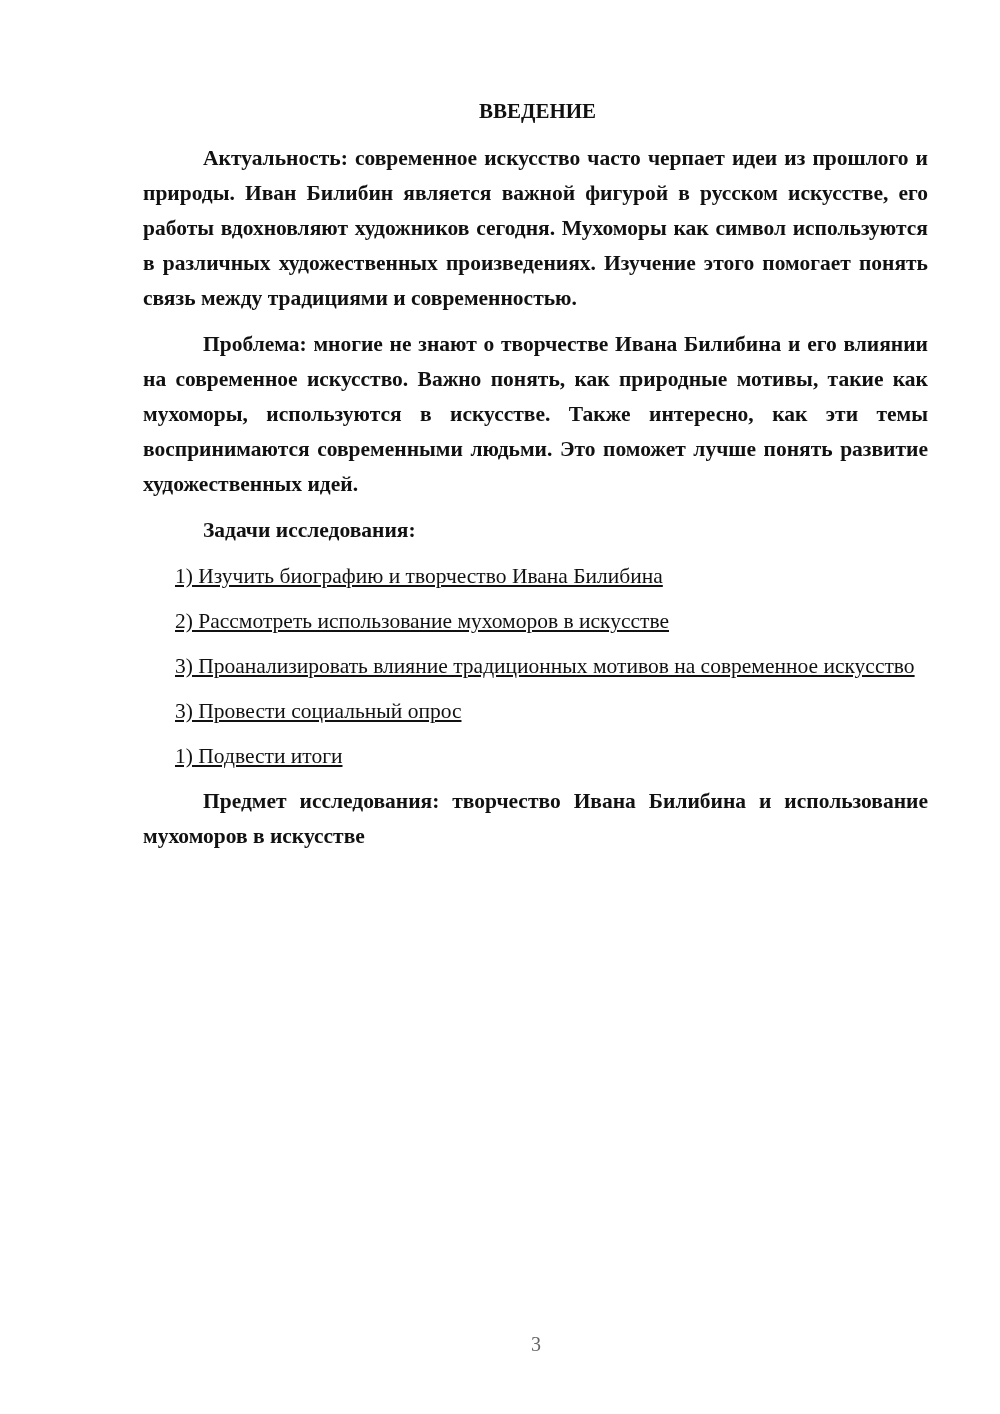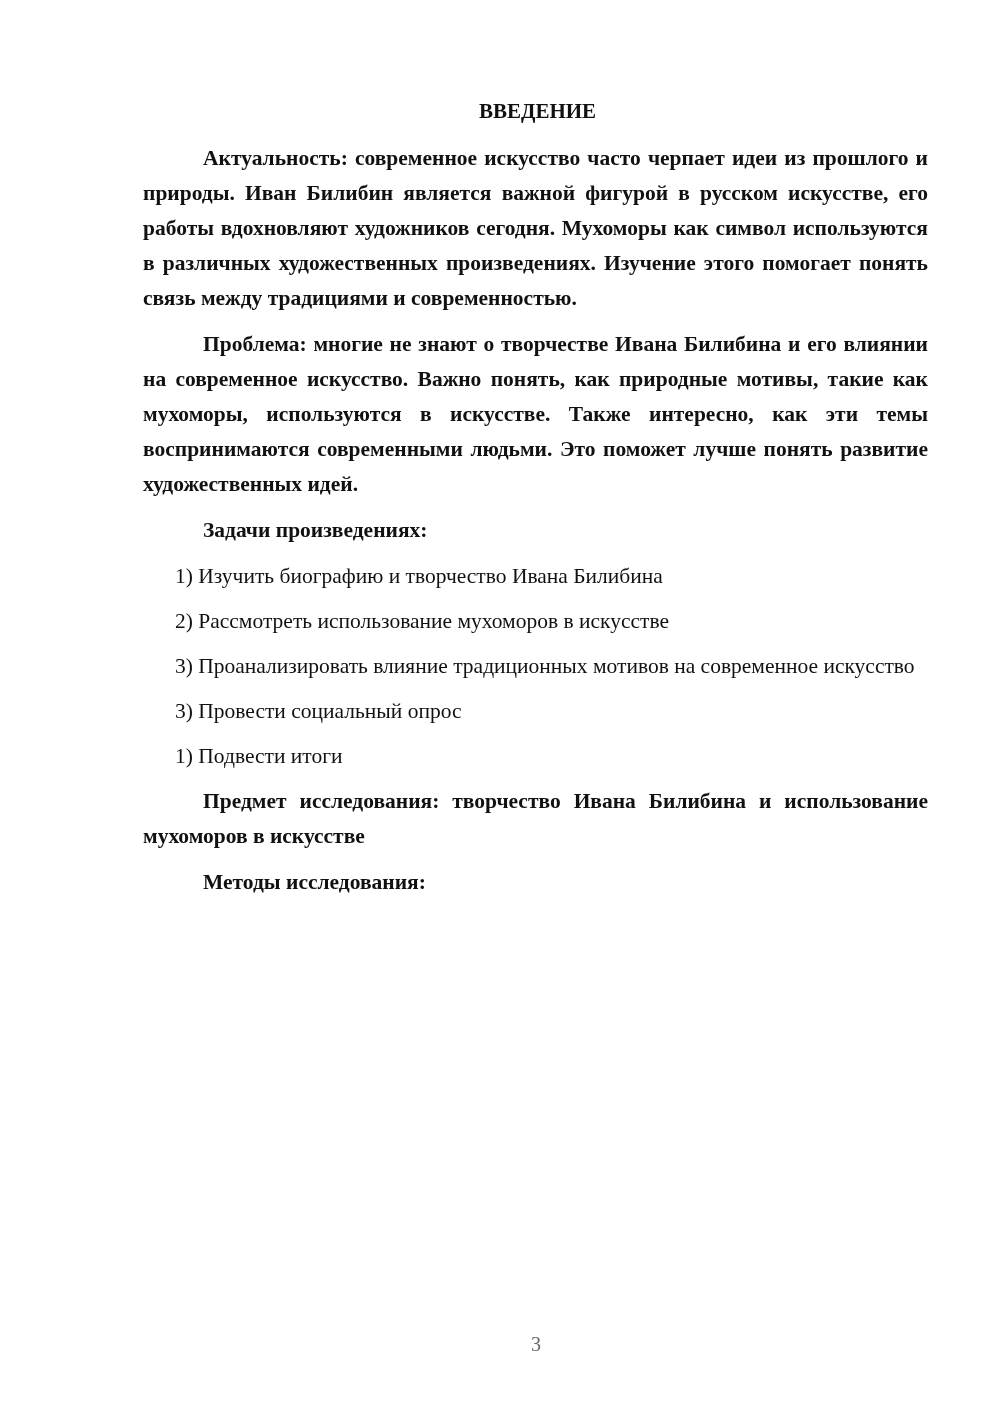--- a/index.html
+++ b/index.html
@@ -13,41 +13,40 @@
       position: absolute; left: 143px; top: 94px; width: 785px;
       font-size: 21.5px; line-height: 35px;
     }
     .title {
       text-align: center; font-weight: bold; margin: 0 0 12px 0; font-size: 21px;
       line-height: 35px; padding-left: 4px;
     }
     .para {
       text-align: justify; text-indent: 60px; margin: 0 0 11px 0; font-weight: bold;
     }
-    .list-item { text-indent: 32px; text-align: left; margin: 0 0 10px 0; }
+    .list-item { text-indent: 32px; text-align: left; margin: 0 0 10px 0; text-decoration: underline; }
     .page-number {
       position: absolute; left: 0; width: 1000px; top: 1333px; text-align: center;
       font-size: 20px; color: #666666; padding-left: 72px; box-sizing: border-box;
     }
   </style>
 </head>
 <body>
 
 <div class="page">
   <div class="content">
     <div class="title">ВВЕДЕНИЕ</div>
 
     <p class="para">Актуальность: современное искусство часто черпает идеи из прошлого и природы. Иван Билибин является важной фигурой в русском искусстве, его работы вдохновляют художников сегодня. Мухоморы как символ используются в различных художественных произведениях. Изучение этого помогает понять связь между традициями и современностью.</p>
     <p class="para">Проблема: многие не знают о творчестве Ивана Билибина и его влиянии на современное искусство. Важно понять, как природные мотивы, такие как мухоморы, используются в искусстве. Также интересно, как эти темы воспринимаются современными людьми. Это поможет лучше понять развитие художественных идей.</p>
-    <p class="para">Задачи произведениях:</p>
+    <p class="para">Задачи исследования:</p>
 
     <p class="list-item">1) Изучить биографию и творчество Ивана Билибина</p>
     <p class="list-item">2) Рассмотреть использование мухоморов в искусстве</p>
     <p class="list-item">3) Проанализировать влияние традиционных мотивов на современное искусство</p>
     <p class="list-item">3) Провести социальный опрос</p>
     <p class="list-item">1) Подвести итоги</p>
 
     <p class="para">Предмет исследования: творчество Ивана Билибина и использование мухоморов в искусстве</p>
-    <p class="para">Методы исследования:</p>
   </div>
 
   <div class="page-number">3</div>
 </div>
 
 </body></html>

